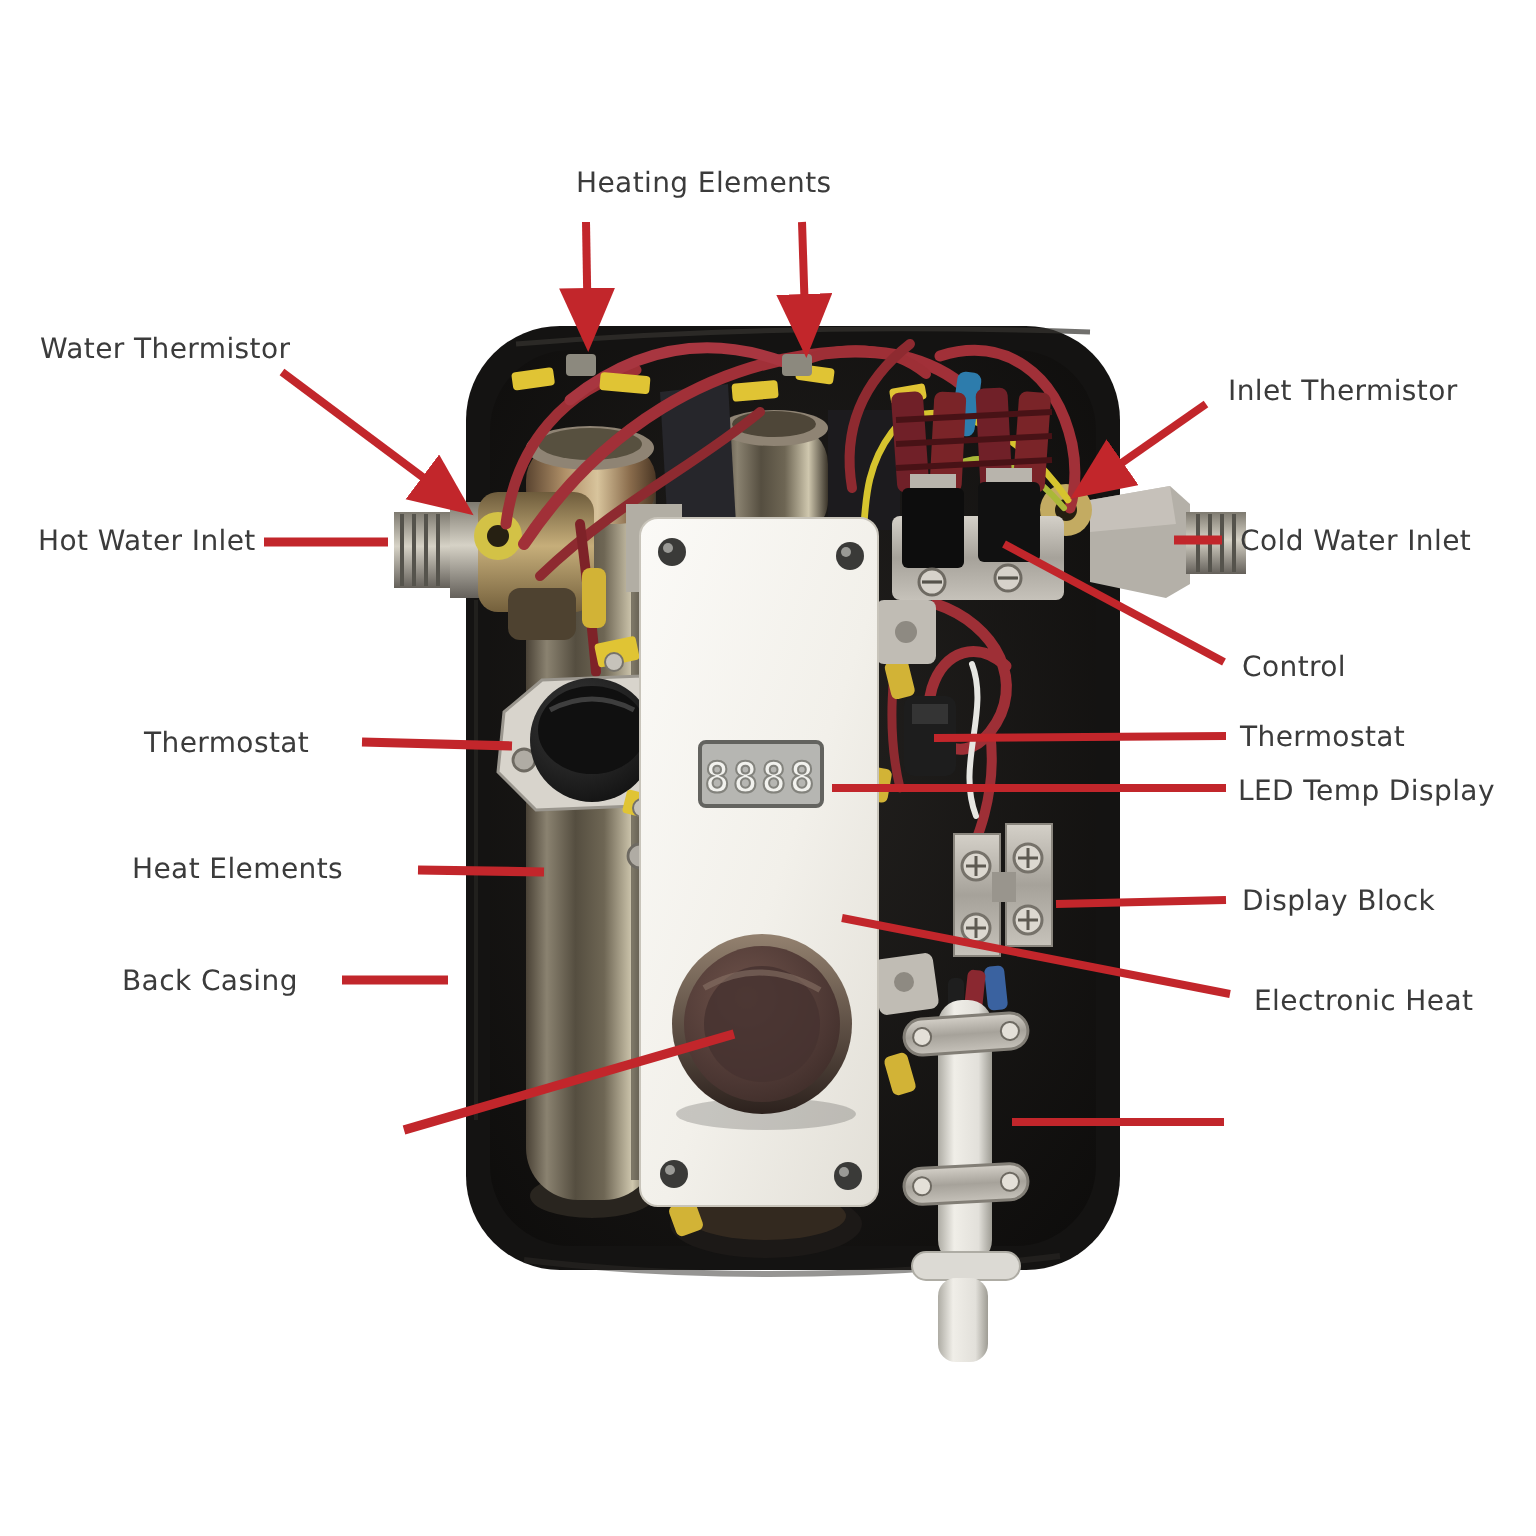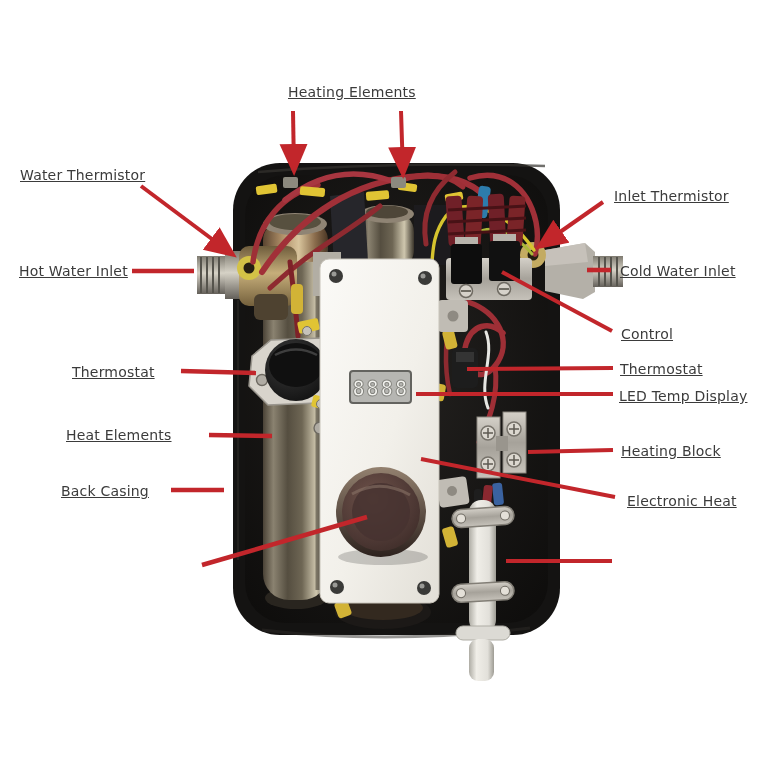--- a/index.html
+++ b/index.html
@@ -12,21 +12,20 @@
     position:relative;width:768px;height:768px;overflow:hidden;
     background:var(--background,#fff);
     font-family:"DejaVu Sans","Liberation Sans",sans-serif;
   }
   .stage svg{position:absolute;left:0;top:0;}
   .label{
     position:absolute;
     color:var(--label-text,#3b3b3b);
     font-size:14px;line-height:1.15;white-space:nowrap;
     letter-spacing:.2px;
-    text-decoration:underline;
   }
   .ann{stroke:var(--annotation-red,#c2262b);fill:none;}
   .w4{stroke-width:4px;} .w5{stroke-width:4.6px;}
   .led-digits{
     font-family:"DejaVu Sans Mono","Liberation Mono",monospace;
     font-weight:bold;letter-spacing:1.5px;
   }
 </style>
 </head>
 <body>
@@ -332,16 +331,16 @@
   <div class="label" style="left:20px;top:167px">Water Thermistor</div>
   <div class="label" style="left:19px;top:263px">Hot Water Inlet</div>
   <div class="label" style="left:72px;top:364px">Thermostat</div>
   <div class="label" style="left:66px;top:427px">Heat Elements</div>
   <div class="label" style="left:61px;top:483px">Back Casing</div>
   <div class="label" style="left:614px;top:188px">Inlet Thermistor</div>
   <div class="label" style="left:620px;top:263px">Cold Water Inlet</div>
   <div class="label" style="left:621px;top:326px">Control</div>
   <div class="label" style="left:620px;top:361px">Thermostat</div>
   <div class="label" style="left:619px;top:388px">LED Temp Display</div>
-  <div class="label" style="left:621px;top:443px">Heating Block</div>
+  <div class="label" style="left:621px;top:443px">Display Block</div>
   <div class="label" style="left:627px;top:493px">Electronic Heat</div>
 
 </div>
 
 </body></html>

